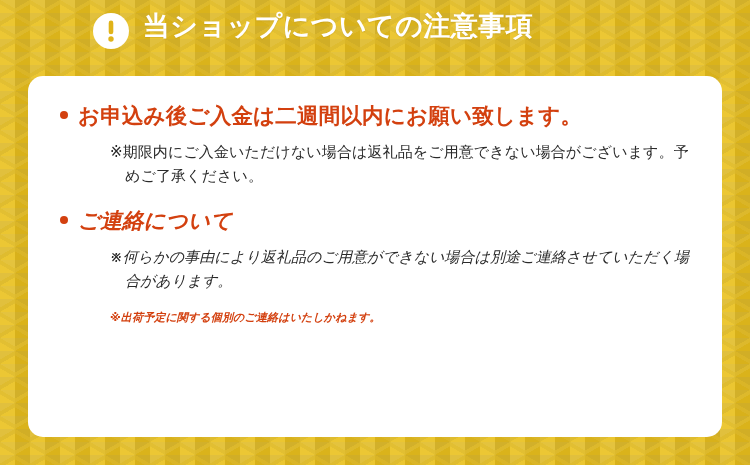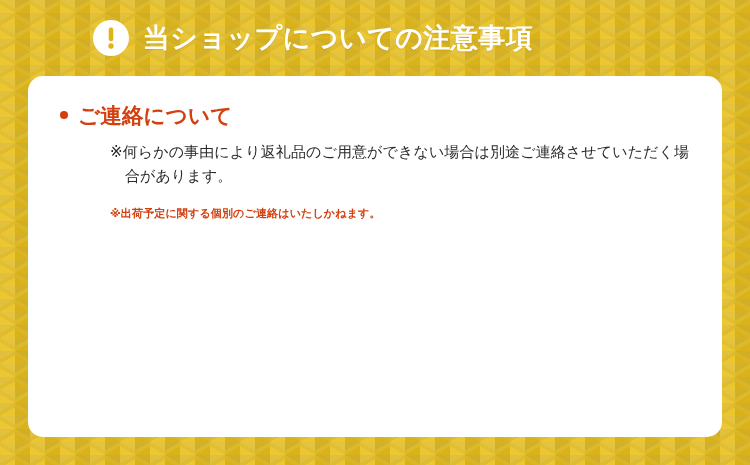--- a/index.html
+++ b/index.html
@@ -38,21 +38,21 @@
     pointer-events: none;
   }
 
   .header {
     position: absolute;
     top: 13px;
     left: 0;
     width: 626px;
     height: 50px;
     display: flex;
-    align-items: center;
+    align-items: flex-start;
     justify-content: center;
     gap: 14px;
   }
   .alert-icon {
     width: 36px;
     height: 36px;
     flex: 0 0 36px;
     display: block;
   }
   .header-title {
@@ -74,21 +74,22 @@
     background: #ffffff;
     border-radius: 15px;
     box-sizing: border-box;
     padding: 26px 22px 0 22px;
   }
 
   .item {
     margin: 0;
   }
   .item + .item {
-    margin-top: 28px;
+    margin-top: 18px;
+    font-style: italic;
   }
 
   .bullet-row {
     display: flex;
     align-items: flex-start;
     gap: 0;
   }
   .bullet-dot {
     flex: 0 0 28px;
     display: flex;
@@ -142,20 +143,29 @@
     <svg class="alert-icon" viewBox="0 0 36 36" aria-hidden="true">
       <circle cx="18" cy="18" r="18" fill="#ffffff"></circle>
       <rect x="15.7" y="7.6" width="4.6" height="13.6" rx="2.3" fill="#e0b319"></rect>
       <circle cx="18" cy="26" r="2.7" fill="#e0b319"></circle>
     </svg>
     <div class="header-title">当ショップについての注意事項</div>
   </div>
 
   <div class="card">
 
+    <div class="item">
+      <div class="bullet-row">
+        <span class="bullet-dot">
+            <i></i>
+          </span>
+        <span class="bullet-title">お申込み後ご入金は二週間以内にお願い致します。</span>
+      </div>
+      <p class="note">※期限内にご入金いただけない場合は返礼品をご用意できない場合がございます。予めご了承ください。</p>
+    </div>
 
     <div class="item">
       <div class="bullet-row">
         <span class="bullet-dot">
             <i></i>
           </span>
         <span class="bullet-title">ご連絡について</span>
       </div>
       <p class="note">※何らかの事由により返礼品のご用意ができない場合は別途ご連絡させていただく場合があります。</p>
       <p class="note red">※出荷予定に関する個別のご連絡はいたしかねます。</p>

